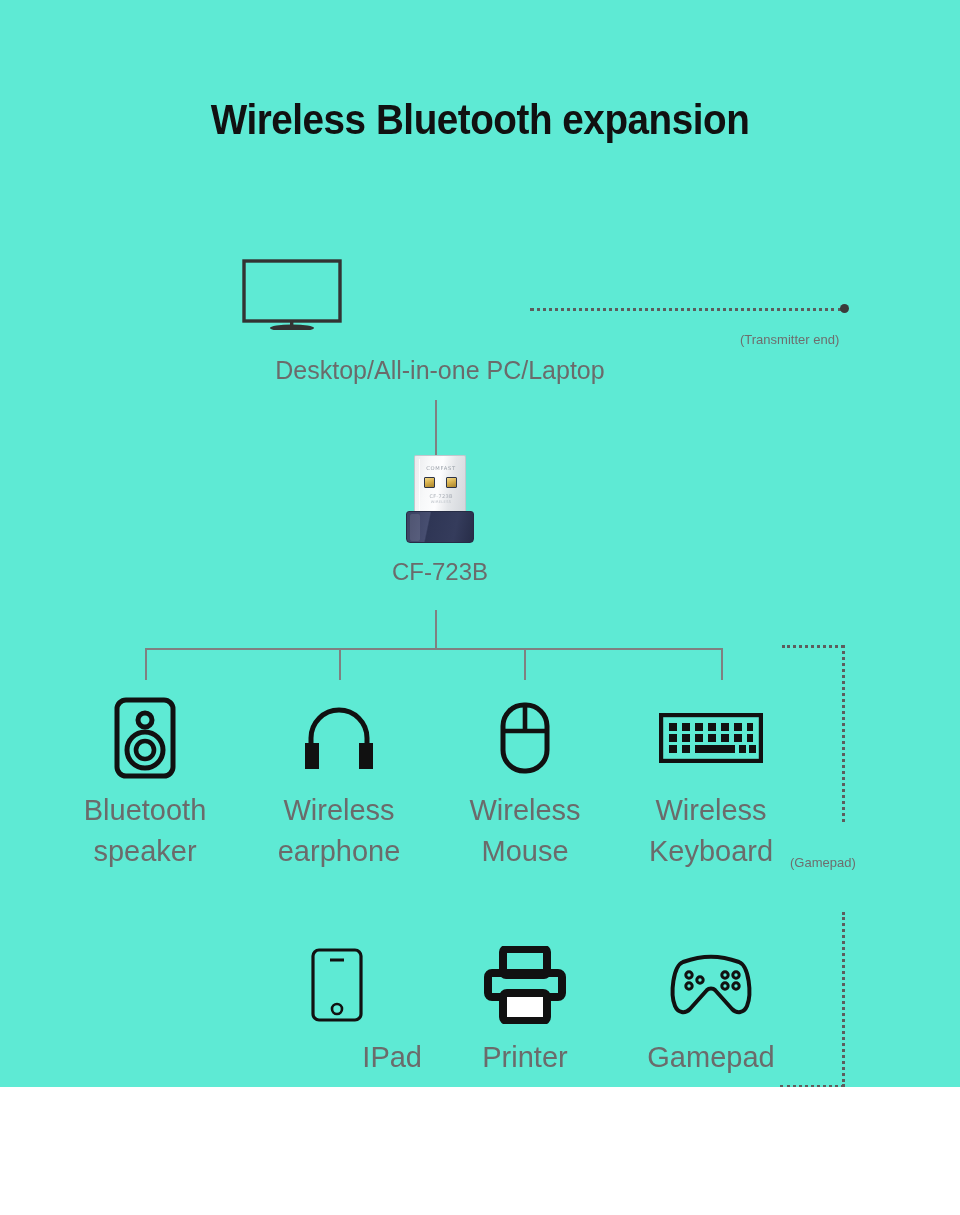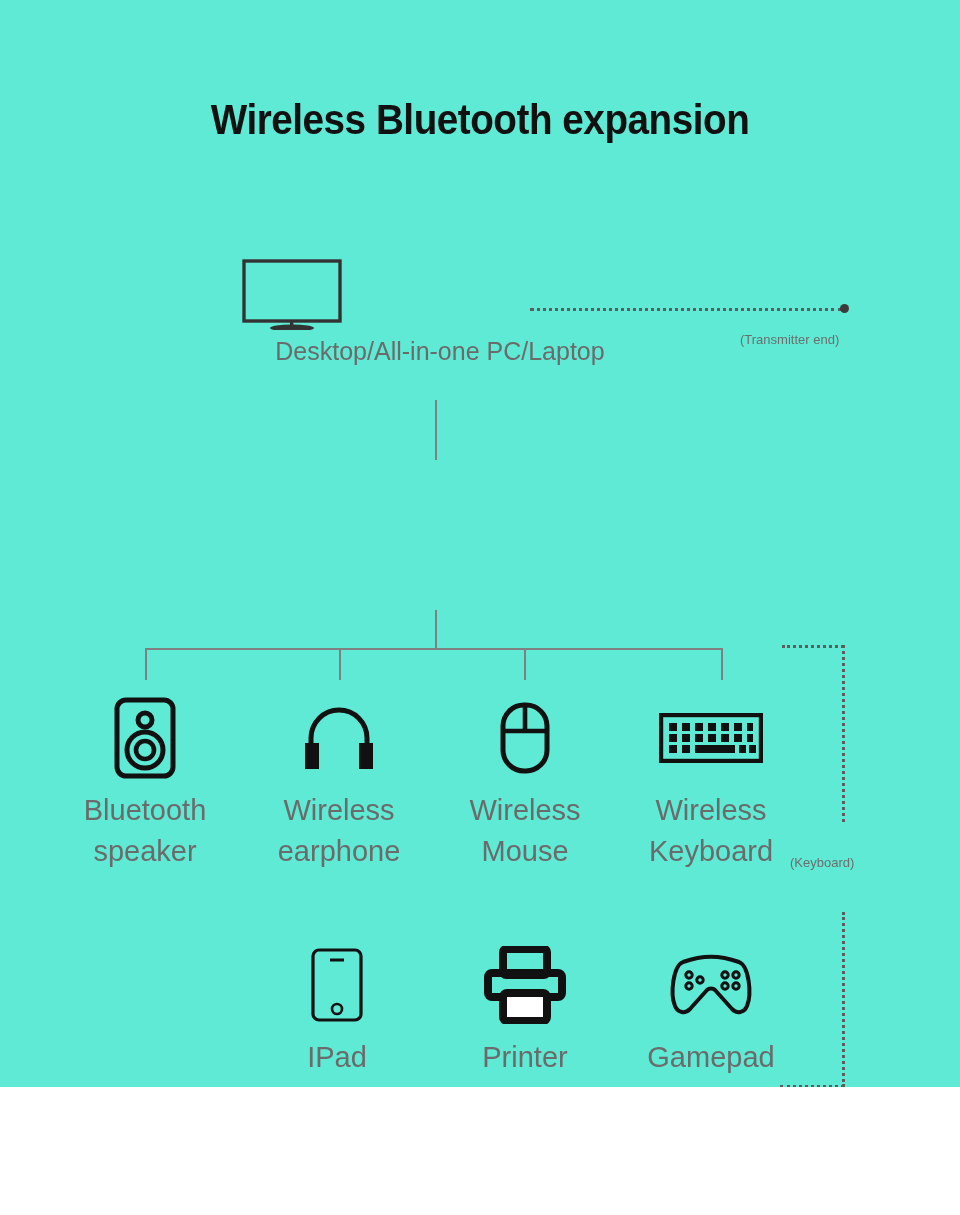--- a/index.html
+++ b/index.html
@@ -37,21 +37,21 @@
     color: #6b6b6b;
     font-size: 29px;
     line-height: 1.42;
     white-space: pre-line;
     font-weight: 400;
   }
   .icon-wrap { display:block; margin: 0 auto; }
 
   
   #pc-node { left: 240px; top: 258px; width: 400px; }
-  #pc-node .node-label { font-size: 25px; margin-top: 4px; }
+  #pc-node .node-label { font-size: 25px; margin-top: 23px; }
 
   
   #dongle-node { left: 336px; top: 455px; width: 208px; }
   #dongle-node .node-label { font-size: 24px; margin-top: 12px; }
 
   .dongle {
     position: relative;
     width: 68px; height: 88px;
     margin: 0 auto;
   }
@@ -170,31 +170,44 @@
         <rect x="4" y="3" width="96" height="60" fill="none" stroke="#333333" stroke-width="3.4"></rect>
         <rect x="50" y="63" width="3.4" height="8" fill="#333333"></rect>
         <ellipse cx="52" cy="70" rx="22" ry="3.6" fill="#333333"></ellipse>
       </svg>
     </span>
     <div class="node-label">Desktop/All-in-one PC/Laptop</div>
   </div>
 
   <div class="vline" style="left:435px; top:400px; height:60px;"></div>
 
+  <div id="dongle-node" class="node">
+    <span class="icon-wrap dongle">
+      <span class="dongle-usb">
+        <span class="dongle-brand">COMFAST</span>
+        <span class="dongle-pin pin-l"></span>
+        <span class="dongle-pin pin-r"></span>
+        <span class="dongle-model">CF-723B</span>
+        <span class="dongle-sub">WIRELESS</span>
+      </span>
+      <span class="dongle-body"></span>
+    </span>
+    <div class="node-label">CF-723B</div>
+  </div>
 
   <div class="vline" style="left:435px; top:610px; height:40px;"></div>
   <div class="hline" style="left:145px; top:648px; width:578px;"></div>
   <div class="vline" style="left:145px; top:648px; height:32px;"></div>
   <div class="vline" style="left:339px; top:648px; height:32px;"></div>
   <div class="vline" style="left:524px; top:648px; height:32px;"></div>
   <div class="vline" style="left:721px; top:648px; height:32px;"></div>
 
   <div class="dot-h" style="left:782px; top:645px; width:62px;"></div>
   <div class="dot-v" style="left:842px; top:645px; height:177px;"></div>
-  <div class="paren-label" style="left:790px; top:855px;">(Keyboard)</div>
+  <div class="paren-label" style="left:790px; top:855px;">(Gamepad)</div>
 
   <div class="dot-v" style="left:842px; top:912px; height:175px;"></div>
   <div class="dot-h" style="left:780px; top:1085px; width:64px;"></div>
 
   <div id="row1">
 
     <div class="node dev" style="left:60px; top:0;">
       <span class="icon-wrap">
         <svg width="62" height="82" viewBox="0 0 62 82">
           <rect x="3" y="3" width="56" height="76" rx="9" ry="9" fill="none" stroke="#111111" stroke-width="5"></rect>
@@ -260,21 +273,21 @@
       </span>
       <div class="node-label">Wireless
 Keyboard</div>
     </div>
 
   </div>
 
   <div id="row2">
 
 
-    <div class="node dev" style="left:252px; top:0;">
+    <div class="node dev" style="left:252px; top:0;text-align:right;">
       <span class="icon-wrap">
         <svg width="52" height="74" viewBox="0 0 52 74">
           <rect x="2" y="2" width="48" height="70" rx="6" ry="6" fill="none" stroke="#111111" stroke-width="3.2"></rect>
           <line x1="19" y1="12" x2="33" y2="12" stroke="#111111" stroke-width="3"></line>
           <circle cx="26" cy="61" r="5" fill="none" stroke="#111111" stroke-width="2.6"></circle>
         </svg>
       </span>
       <div class="node-label">IPad</div>
     </div>
 

